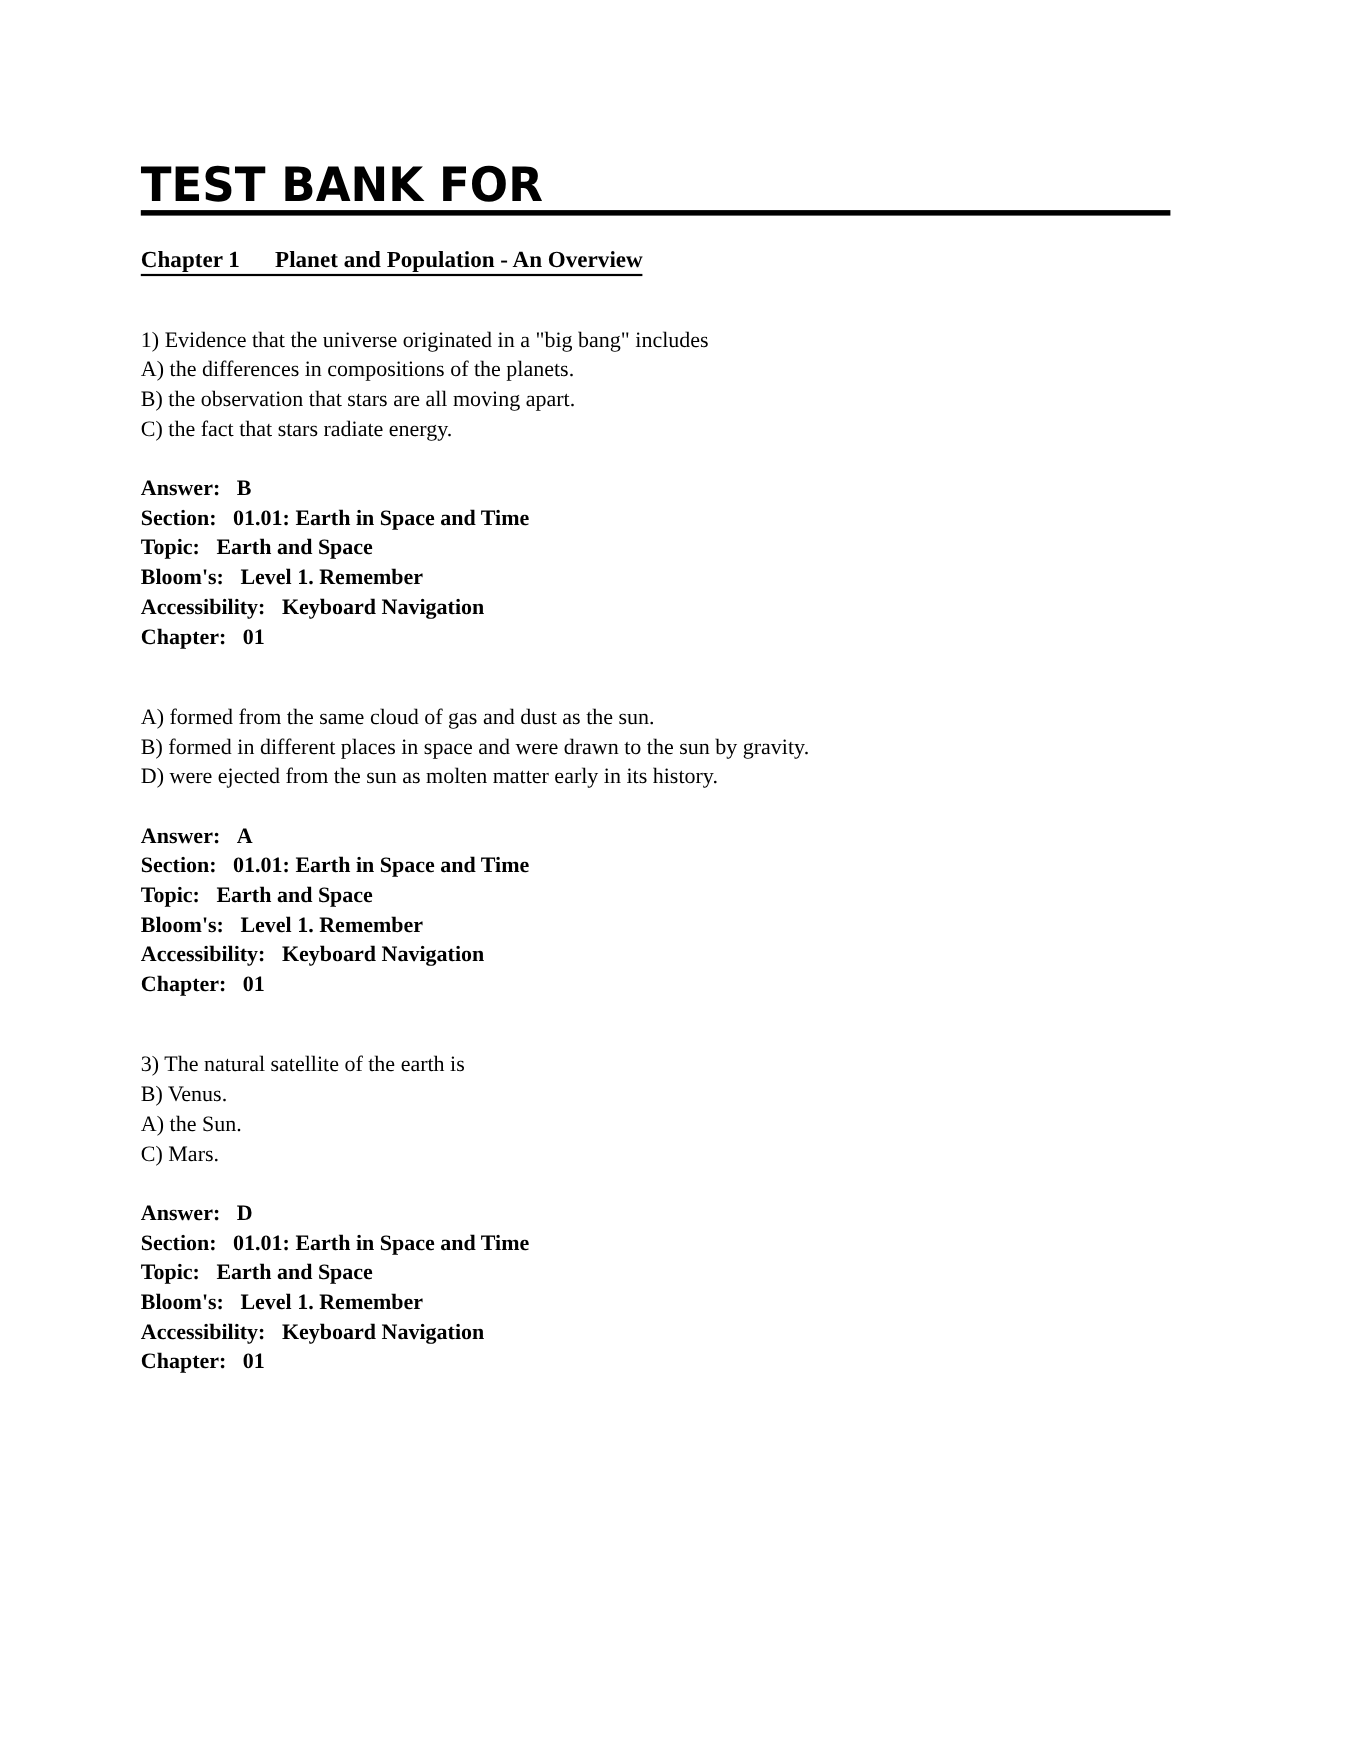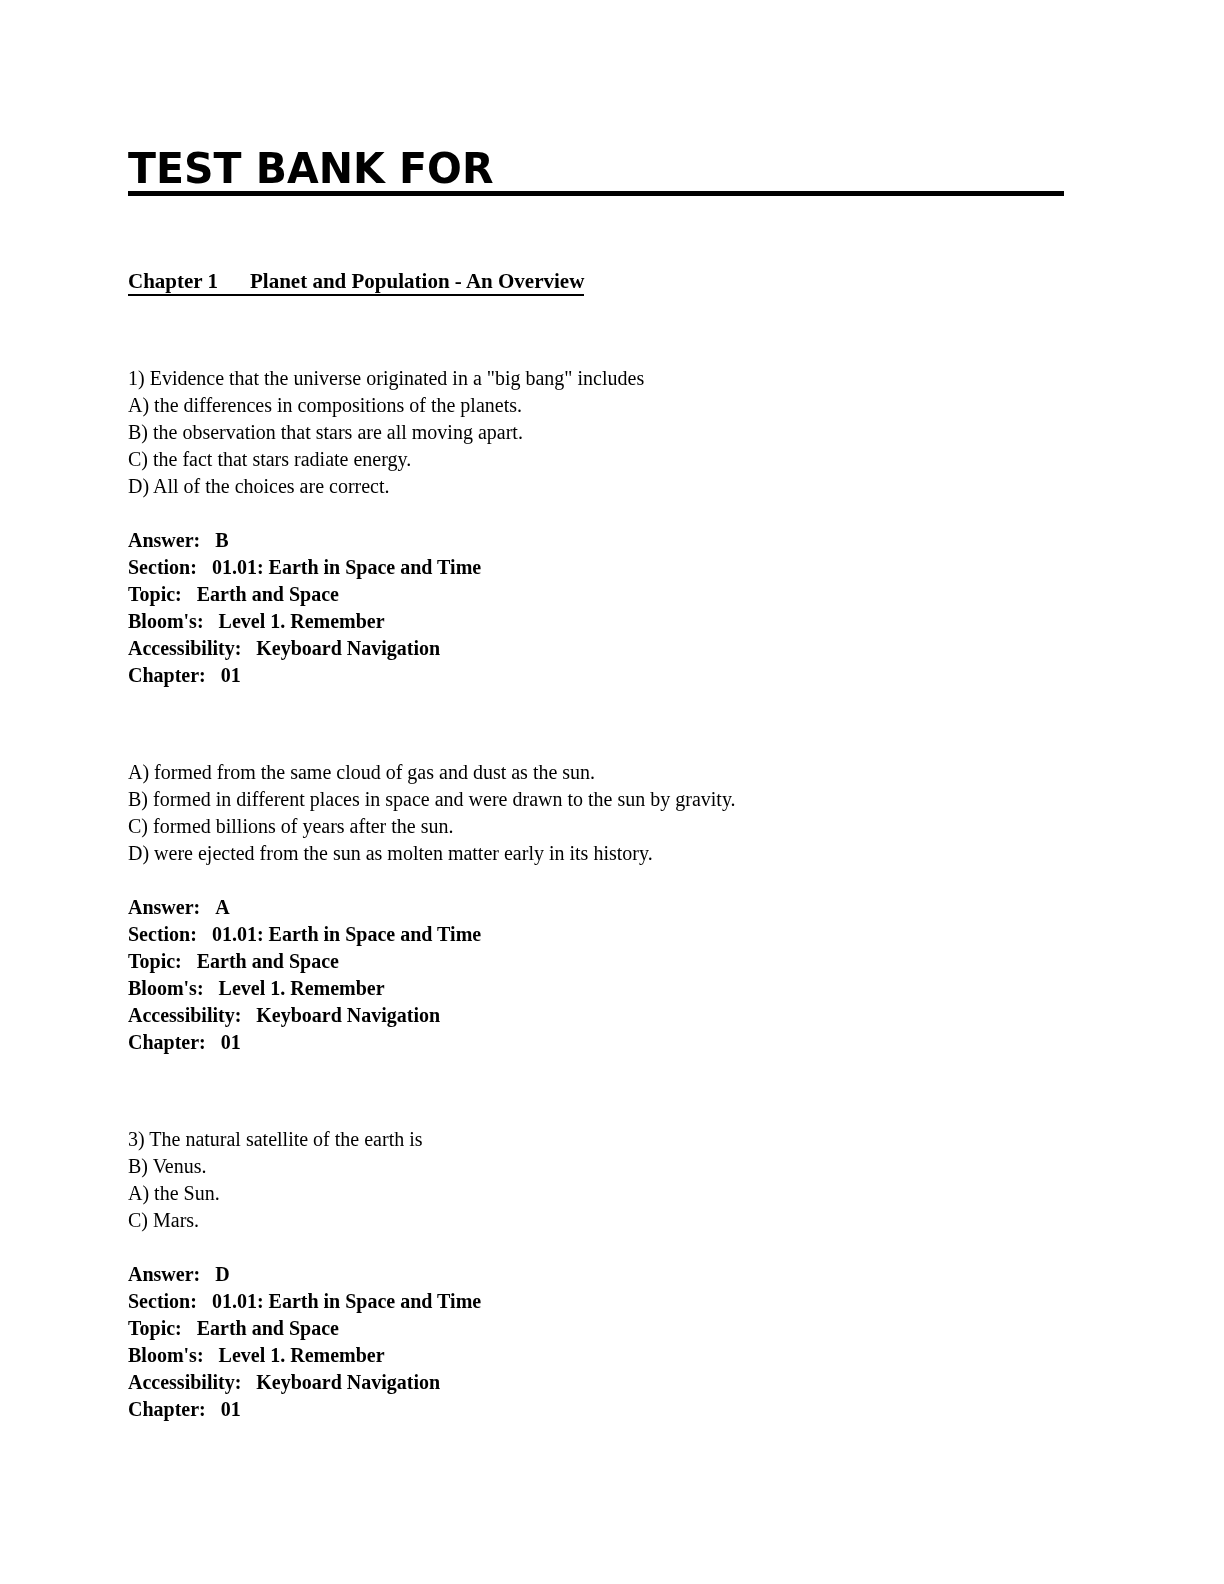--- a/index.html
+++ b/index.html
@@ -39,35 +39,35 @@
     border-top: 5px solid #000000;
     margin-top: 2px;
   }
   .chapter-range {
     font-size: 21px;
     font-weight: bold;
     line-height: 27px;
     margin-top: 5px;
   }
   .heading {
-    margin-top: 72px;
+    margin-top: 27px;
     font-size: 21px;
     font-weight: bold;
     line-height: 27px;
   }
   .u {
     border-bottom: 2px solid #000000;
     padding-bottom: 1px;
   }
   .hspace {
     display: inline-block;
     width: 32px;
   }
   .question {
-    margin-top: 70px;
+    margin-top: 46px;
     font-size: 20px;
   }
   .line {
     line-height: 27px;
     font-size: 20px;
   }
   .meta {
     margin-top: 27px;
     font-weight: bold;
   }
@@ -85,35 +85,33 @@
 
   <div class="heading">
     <span class="u"><span>Chapter 1</span><span class="hspace"></span><span>Planet and Population - An Overview</span></span>
   </div>
 
   <section class="question">
     <div class="line">1) Evidence that the universe originated in a "big bang" includes</div>
     <div class="line">A) the differences in compositions of the planets.</div>
     <div class="line">B) the observation that stars are all moving apart.</div>
     <div class="line">C) the fact that stars radiate energy.</div>
-    <div class="line">D) All of the choices are correct.</div>
     <div class="meta">
       <div class="line"><span>Answer:</span><span class="mv">B</span></div>
       <div class="line"><span>Section:</span><span class="mv">01.01: Earth in Space and Time</span></div>
       <div class="line"><span>Topic:</span><span class="mv">Earth and Space</span></div>
       <div class="line"><span>Bloom's:</span><span class="mv">Level 1. Remember</span></div>
       <div class="line"><span>Accessibility:</span><span class="mv">Keyboard Navigation</span></div>
       <div class="line"><span>Chapter:</span><span class="mv">01</span></div>
     </div>
   </section>
 
   <section class="question">
     <div class="line">A) formed from the same cloud of gas and dust as the sun.</div>
     <div class="line">B) formed in different places in space and were drawn to the sun by gravity.</div>
-    <div class="line">C) formed billions of years after the sun.</div>
     <div class="line">D) were ejected from the sun as molten matter early in its history.</div>
     <div class="meta">
       <div class="line"><span>Answer:</span><span class="mv">A</span></div>
       <div class="line"><span>Section:</span><span class="mv">01.01: Earth in Space and Time</span></div>
       <div class="line"><span>Topic:</span><span class="mv">Earth and Space</span></div>
       <div class="line"><span>Bloom's:</span><span class="mv">Level 1. Remember</span></div>
       <div class="line"><span>Accessibility:</span><span class="mv">Keyboard Navigation</span></div>
       <div class="line"><span>Chapter:</span><span class="mv">01</span></div>
     </div>
   </section>

